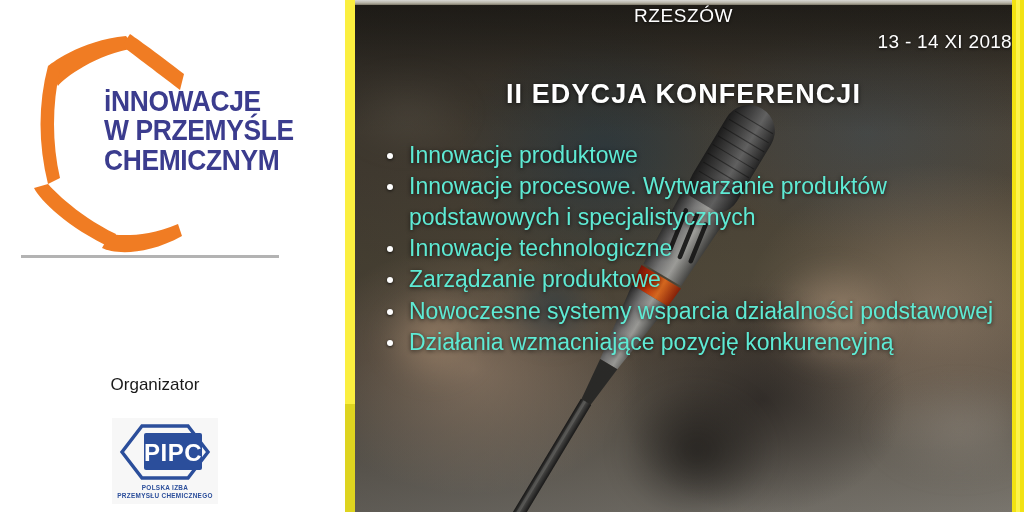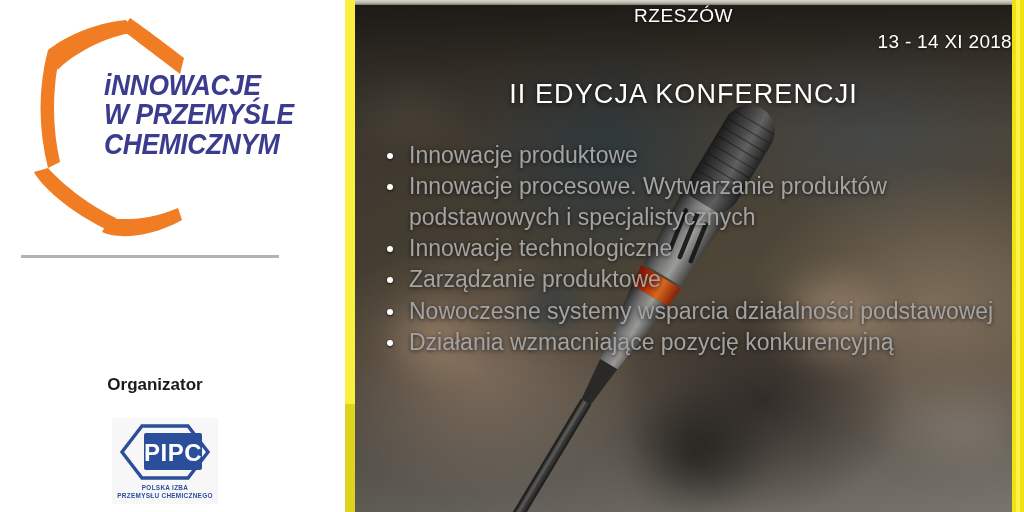--- a/index.html
+++ b/index.html
@@ -15,21 +15,21 @@
     background:#ffffff;
   }
 
   
   #left-panel{
     position:absolute;left:0;top:0;width:345px;height:512px;
     background:#ffffff;
   }
 
   
-  #logo-block{position:absolute;left:0;top:4px;width:306px;height:240px;font-style:italic;}
+  #logo-block{position:absolute;left:0;top:20px;width:306px;height:240px;}
   #logo-mark{position:absolute;left:18px;top:8px;width:172px;height:230px;}
   #logo-mark svg{display:block;width:100%;height:100%;}
 
   #logo-wordmark{
     position:absolute;left:104px;top:66px;width:210px;
     color:#3B3C8E;
     font-family:"Liberation Sans","DejaVu Sans",sans-serif;
     font-weight:bold;
     font-size:30px;
     line-height:0.98;
@@ -59,21 +59,21 @@
   #conf-title .cline2{
     display:block;font-size:31px;transform:scaleX(0.86);transform-origin:left top;white-space:nowrap;margin-top:4px;
   }
 
   
   #organizator-label{
     position:absolute;left:0;top:375px;width:310px;
     text-align:center;
     color:#1a1a1a;
     font-size:17px;
-    font-weight:bold;
+    font-weight:normal;
   }
 
   
   #pipc-logo{
     position:absolute;left:112px;top:418px;width:106px;height:86px;
     background:#f7f7f7;
     text-decoration:underline;
   }
   #pipc-logo svg{display:block;width:100%;height:100%;}
 
@@ -139,32 +139,32 @@
     color:#ffffff;font-size:19px;letter-spacing:0.6px;
     text-shadow:0 1px 3px rgba(0,0,0,0.65);
   }
   #event-date{
     position:absolute;left:0;top:31px;width:657px;text-align:right;
     color:#ffffff;font-size:19px;letter-spacing:0.3px;
     text-shadow:0 1px 3px rgba(0,0,0,0.65);
   }
   #edition-title{
     position:absolute;left:0;top:79px;width:657px;text-align:center;
-    color:#ffffff;font-weight:normal;font-size:27px;letter-spacing:1.1px;
+    color:#ffffff;font-weight:bold;font-size:27px;letter-spacing:1.1px;
     text-shadow:0 1px 4px rgba(0,0,0,0.7);
   }
 
   #topics{
     position:absolute;left:22px;top:140px;width:620px;
     margin:0;padding:0;list-style:none;
   }
   #topics li{
     position:relative;
     padding-left:32px;
-    color:#a3a3a3;
+    color:#5eead4;
     font-size:23px;
     line-height:1.32;
     margin-bottom:1px;
     text-shadow:0 1px 4px rgba(0,0,0,0.72);
   }
   #topics li::before{
     content:"";
     position:absolute;left:10px;top:13px;
     width:6px;height:6px;border-radius:50%;
     background:#ffffff;

